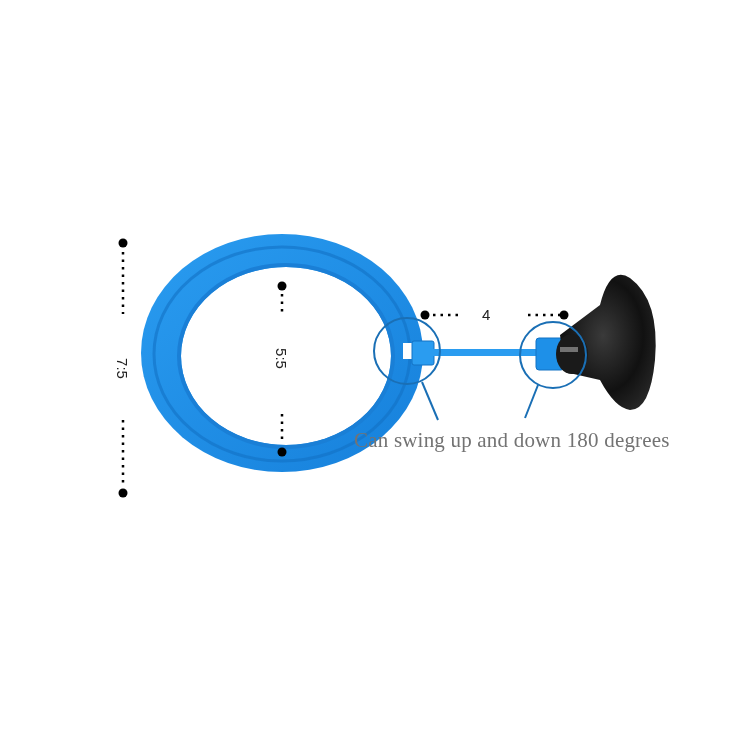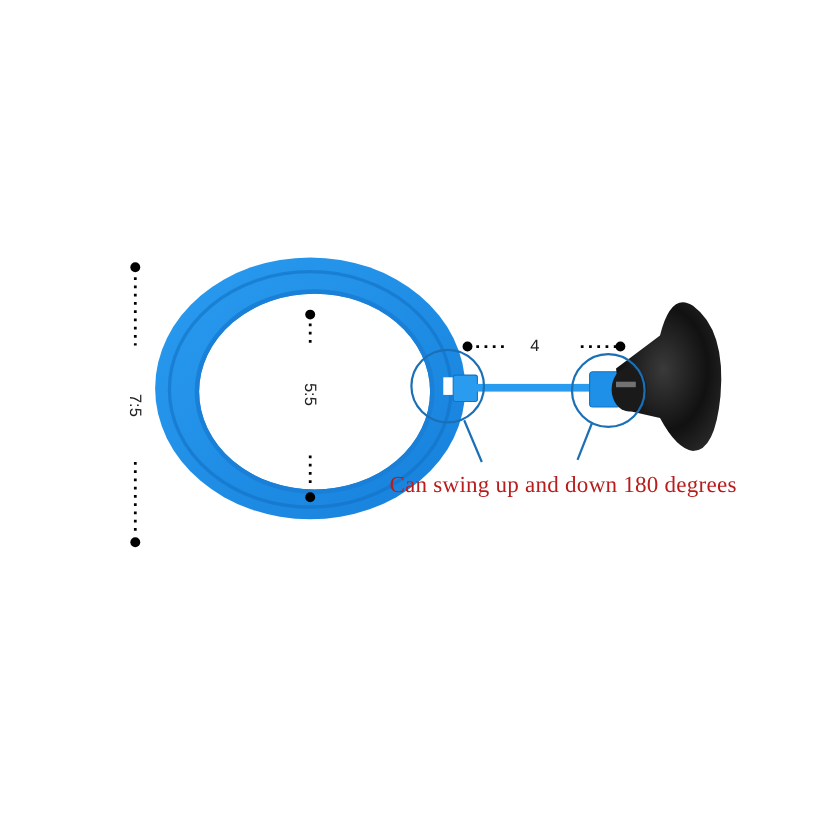--- a/index.html
+++ b/index.html
@@ -5,21 +5,21 @@
     html, body { margin: 0; padding: 0; background: #ffffff; }
     body { width: 750px; height: 750px; position: relative; overflow: hidden; font-family: "Liberation Sans", sans-serif; }
     .stage { position: absolute; left: 0; top: 0; width: 750px; height: 750px; }
     .label-rot {
       position: absolute; font-family: "Liberation Sans", sans-serif; font-size: 15px; color: #222;
       transform: rotate(90deg); transform-origin: center center; white-space: nowrap;
     }
     .label-h { position: absolute; font-family: "Liberation Sans", sans-serif; font-size: 15px; color: #222; white-space: nowrap; }
     .caption {
       position: absolute; left: 354px; top: 428px; font-family: "Liberation Serif", serif;
-      font-size: 21px; color: #b91c1c; white-space: nowrap; letter-spacing: 0.2px;
+      font-size: 21px; color: #737373; white-space: nowrap; letter-spacing: 0.2px;
     }
   </style>
 </head>
 <body>
 
 <div class="stage">
   <svg width="750" height="750" viewBox="0 0 750 750" xmlns="http://www.w3.org/2000/svg">
     <defs>
       <radialGradient id="cupGrad" cx="0.45" cy="0.45" r="0.7">
         <stop offset="0" stop-color="#3a3a3a"></stop>

